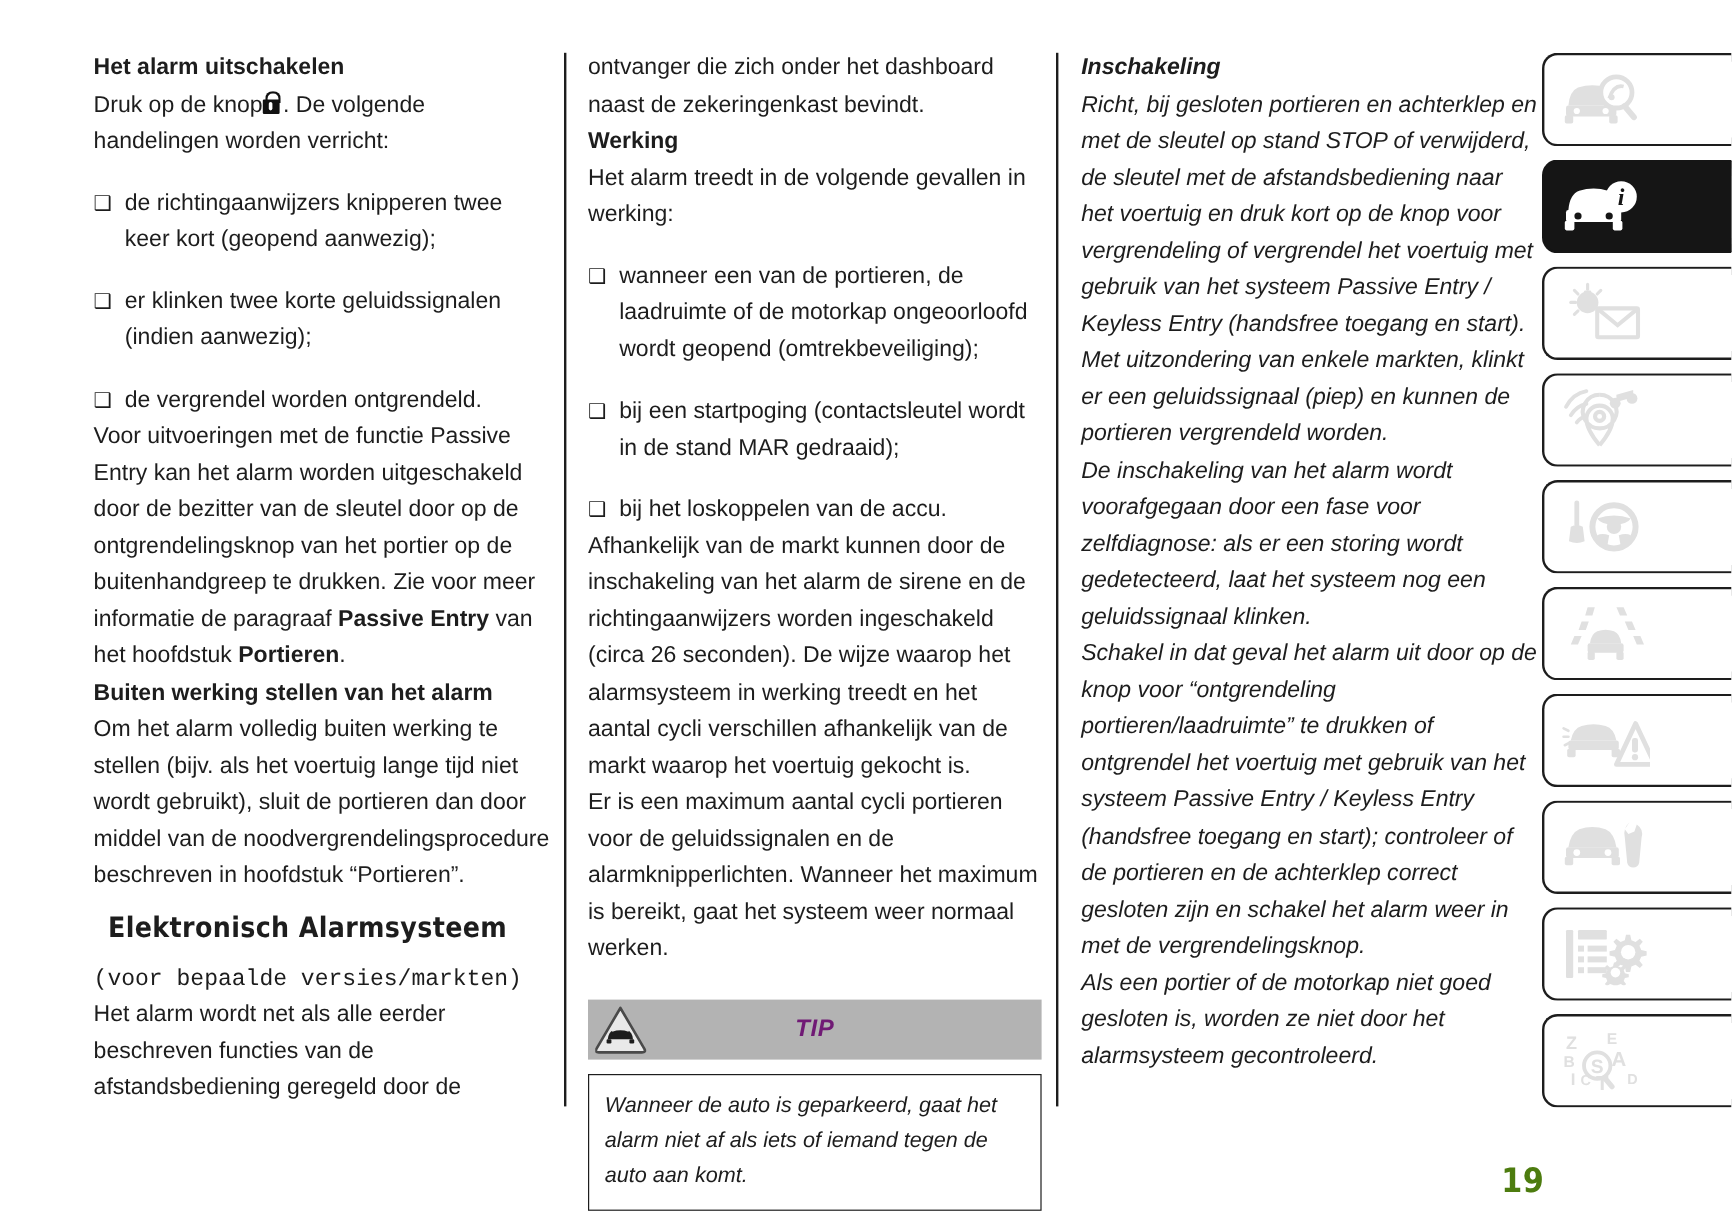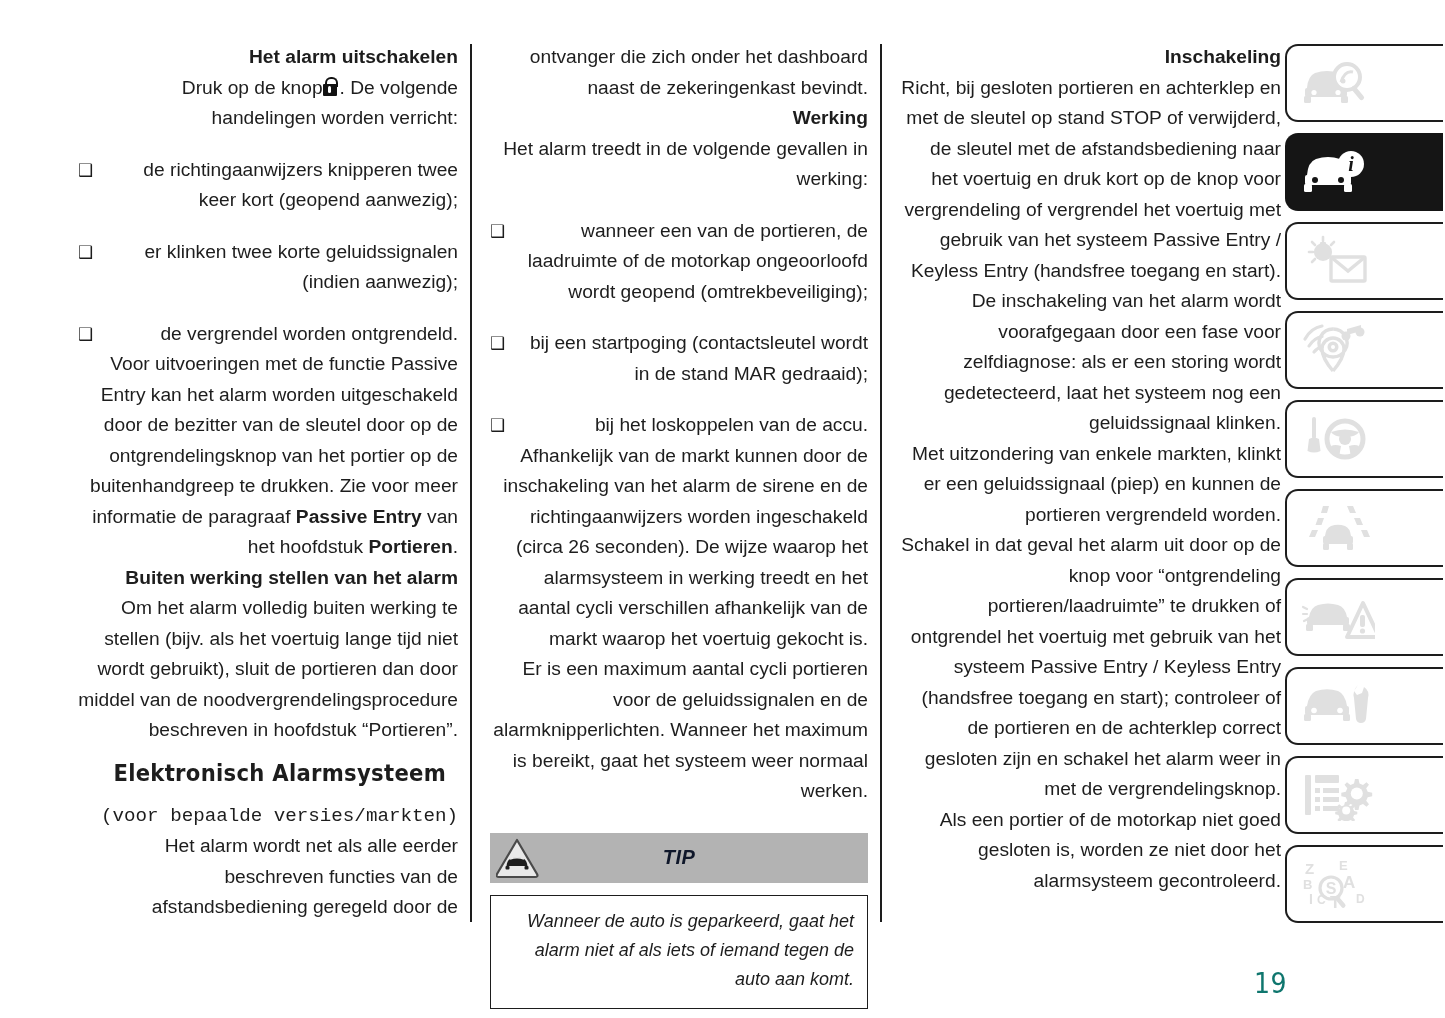--- a/index.html
+++ b/index.html
@@ -20,25 +20,24 @@
     overflow: hidden;
   }
 
   
   .col {
     position: absolute;
     top: 42px;
     font-size: 19.2px;
     line-height: 30.5px;
     color: #1d1d1d;
-    text-align: right;
   }
   #col1 { left: 78px;  width: 380px; }
   #col2 { left: 490px; width: 378px; }
-  #col3 { left: 901px; width: 380px; }
+  #col3 { left: 901px; width: 380px; font-style: italic; }
 
   .divider {
     position: absolute;
     top: 44px;
     width: 2px;
     height: 878px;
     background: #1d1d1d;
   }
   #divider1 { left: 470px; }
   #divider2 { left: 880px; }
@@ -133,21 +132,21 @@
     height: 50px;
     background: #b3b3b3;
     display: flex;
     align-items: center;
     justify-content: center;
   }
   .tip-header .tip-label {
     font-style: italic;
     font-weight: bold;
     font-size: 20px;
-    color: #0f172a;
+    color: #701a75;
     letter-spacing: 0.5px;
   }
   .tip-icon {
     position: absolute;
     left: 6px;
     top: 3px;
     width: 44px;
     height: 44px;
   }
   .tip-body {
@@ -184,24 +183,24 @@
     background: #151515;
     border-color: #151515;
   }
   .tab svg { display: block; }
 
   
   #page-number {
     position: absolute;
     right: 158px;
     bottom: 18px;
-    font-weight: normal;
+    font-weight: bold;
     font-size: 28px;
     letter-spacing: 0.5px;
-    color: #0f766e;
+    color: #4d7c0f;
     font-family: "DejaVu Sans", sans-serif;
     font-stretch: condensed;
     margin-top: 44px;
   }
 </style>
 </head>
 <body>
 
 <div id="page">
 
@@ -262,23 +261,23 @@
       <div class="tip-body">Wanneer de auto is geparkeerd, gaat het alarm niet af als iets of iemand tegen de auto aan komt.</div>
     </div>
   </div>
 
   <div class="col" id="col3">
 
     <p class="h-bold">Inschakeling</p>
 
     <p class="para">Richt, bij gesloten portieren en achterklep en met de sleutel op stand STOP of verwijderd, de sleutel met de afstandsbediening naar het voertuig en druk kort op de knop voor vergrendeling of vergrendel het voertuig met gebruik van het systeem Passive Entry / Keyless Entry (handsfree toegang en start).</p>
 
+    <p class="para">Met uitzondering van enkele markten, klinkt er een geluidssignaal (piep) en kunnen de portieren vergrendeld worden.</p>
+
     <p class="para">De inschakeling van het alarm wordt voorafgegaan door een fase voor zelfdiagnose: als er een storing wordt gedetecteerd, laat het systeem nog een geluidssignaal klinken.</p>
-
-    <p class="para">Met uitzondering van enkele markten, klinkt er een geluidssignaal (piep) en kunnen de portieren vergrendeld worden.</p>
 
     <p class="para">Schakel in dat geval het alarm uit door op de knop voor “ontgrendeling portieren/laadruimte” te drukken of ontgrendel het voertuig met gebruik van het systeem Passive Entry / Keyless Entry (handsfree toegang en start); controleer of de portieren en de achterklep correct gesloten zijn en schakel het alarm weer in met de vergrendelingsknop.</p>
 
     <p class="para">Als een portier of de motorkap niet goed gesloten is, worden ze niet door het alarmsysteem gecontroleerd.</p>
   </div>
 
   <div class="divider" id="divider1"></div>
   <div class="divider" id="divider2"></div>
 
   <div id="sidebar">

